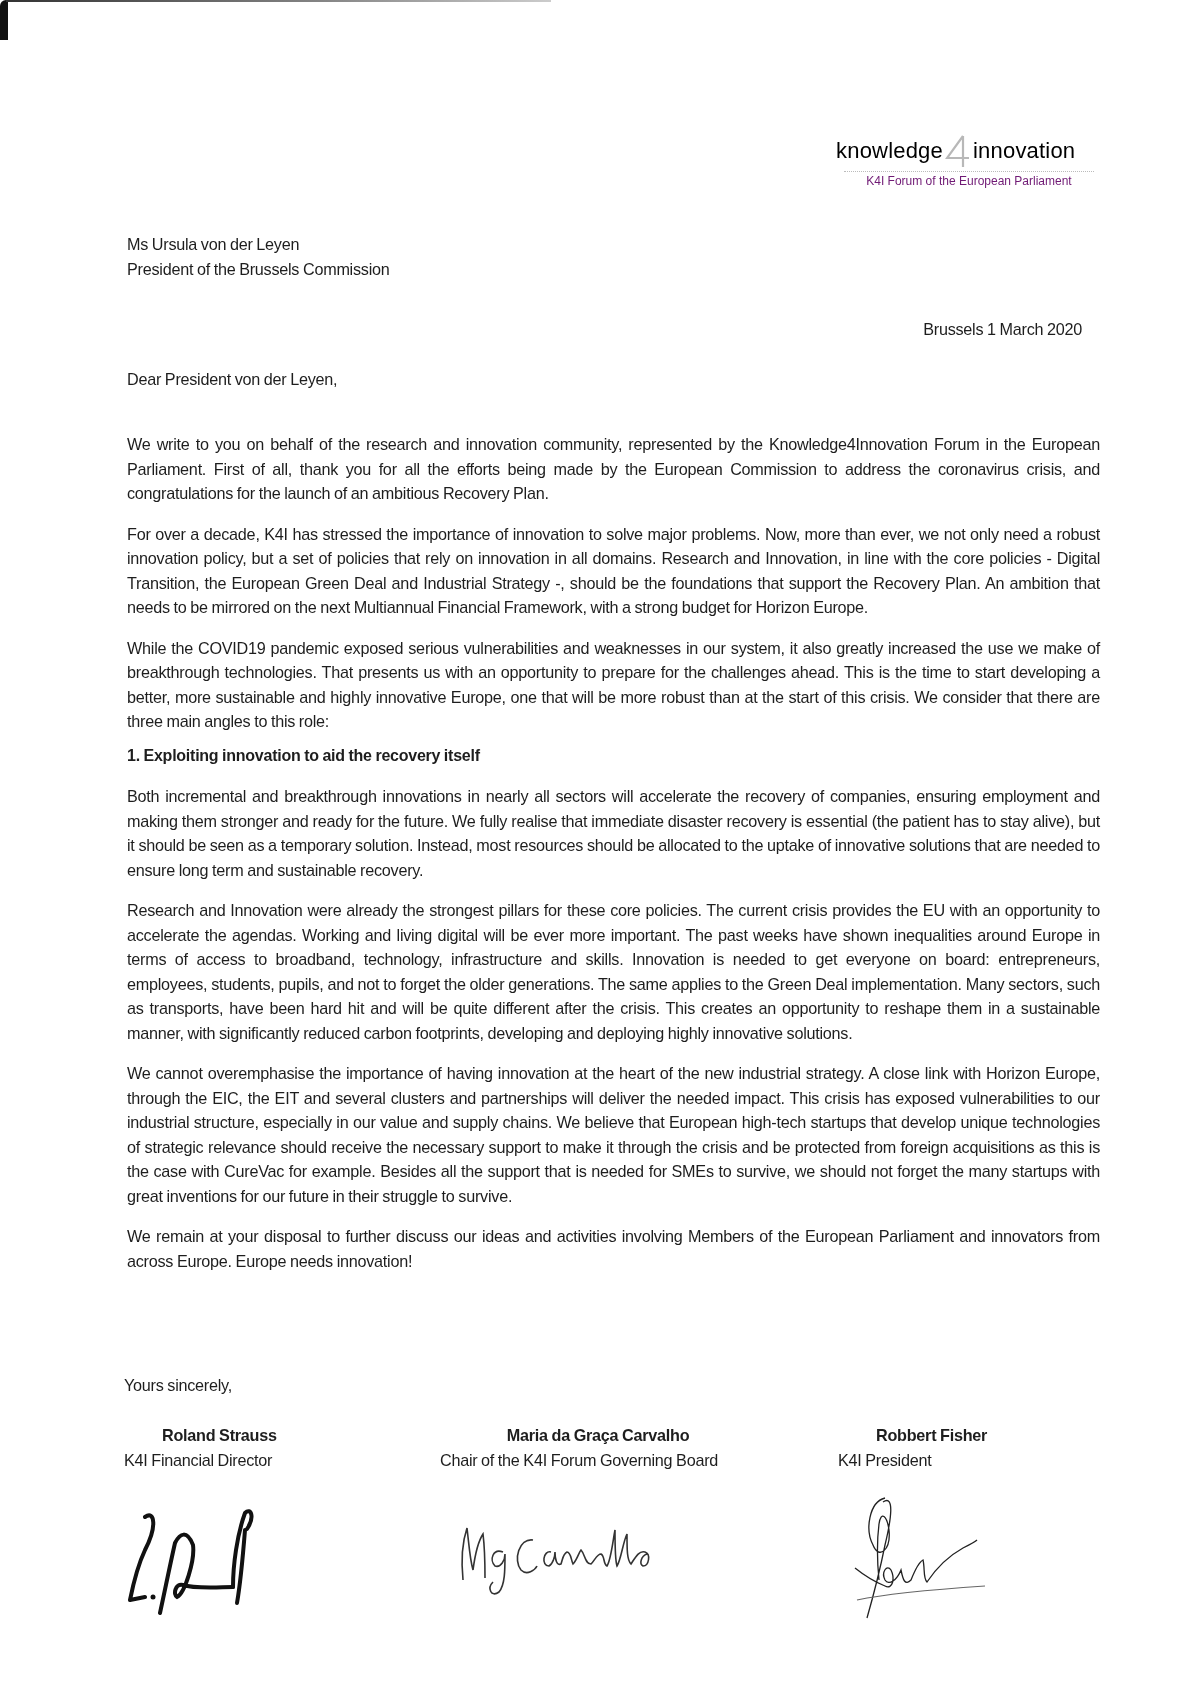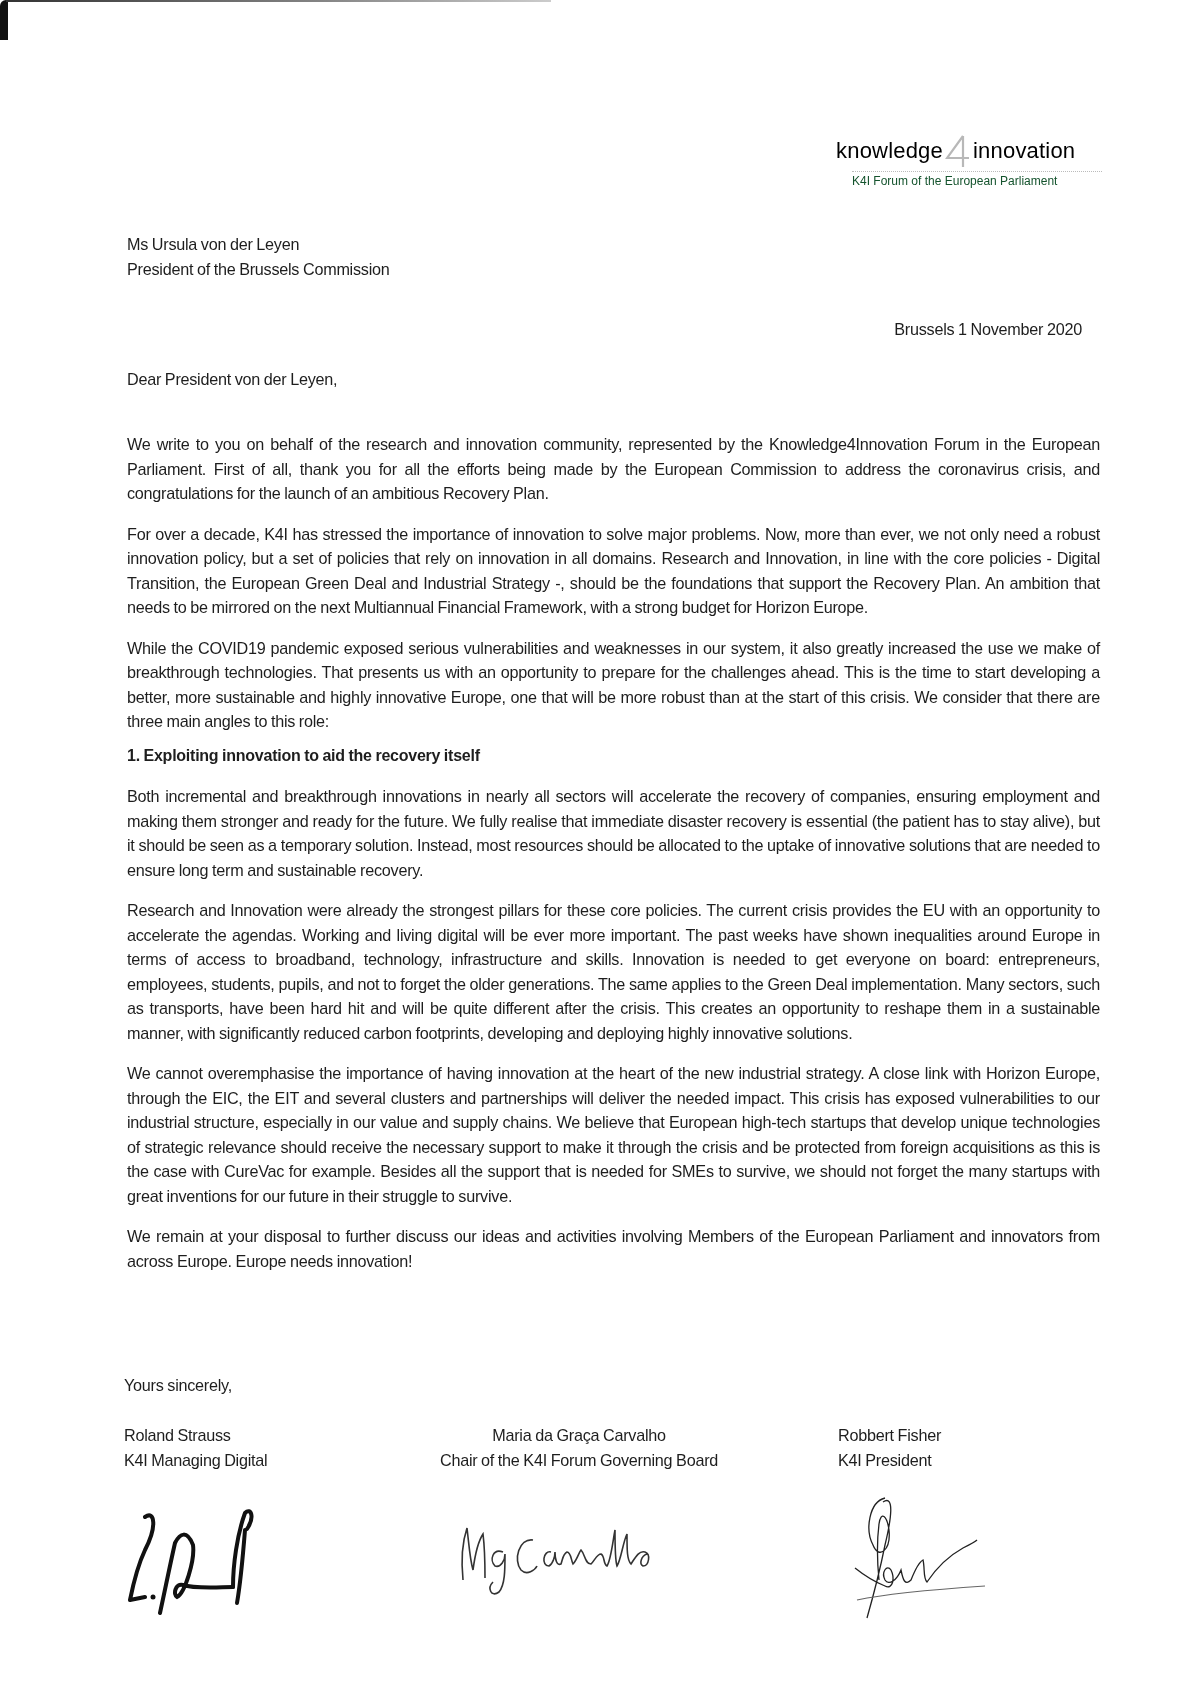--- a/index.html
+++ b/index.html
@@ -18,33 +18,33 @@
   .logo { position: absolute; left: 836px; top: 138px; width: 270px; }
   .logo-main {
     font-size: 22px; color: #000000; letter-spacing: 0.2px; white-space: nowrap;
     display: flex; 
   }
   .logo-four {
     display: inline-block; width: 26px; height: 30px; margin: 0 2px; position: relative;
   }
   .logo-four svg { position: absolute; left: 0; top: -4px; }
   .logo-sub {
-    font-size: 12px; color: #14532d; margin-top: 3px; margin-left: 16px;
-    border-top: 1px dotted #bbb; padding-top: 2px; width: 250px; white-space: nowrap;
+    font-size: 12px; color: #701a75; margin-top: 3px; margin-left: 8px;
+    border-top: 1px dotted #bbb; padding-top: 2px; width: 250px; white-space: nowrap; text-align: center;
   }
   .text { font-size: 16.2px; line-height: 24.5px; letter-spacing: -0.25px; word-spacing: -0.5px; }
   .recipient { position: absolute; left: 127px; top: 232px; }
   .date { position: absolute; right: 118px; top: 317px; }
   .salutation { position: absolute; left: 127px; top: 367px; }
   .body { position: absolute; left: 127px; top: 416px; width: 973px; }
   .body p { margin: 16px 0 10px 0; text-align: justify; }
   .body h3 { margin: 0; font-size: 16px; font-weight: bold; line-height: 24.5px; }
   .closing { position: absolute; left: 124px; top: 1373px; }
   .signatory { position: absolute; top: 1423px; }
-  .signatory .name { font-weight: normal; }
+  .signatory .name { font-weight: bold; margin-left: 38px; }
   .sig-1 { left: 124px; }
   .sig-2 { left: 414px; text-align: center; width: 330px; }
   .sig-3 { left: 838px; }
   .signature { position: absolute; }
   .signature svg { display: block; }
 </style>
 </head>
 <body>
 
 <div class="corner-mark"></div>
@@ -61,21 +61,21 @@
     <span>innovation</span>
   </div>
   <div class="logo-sub">K4I Forum of the European Parliament</div>
 </div>
 
 <div class="recipient text">
   <div>Ms Ursula von der Leyen</div>
   <div>President of the Brussels Commission</div>
 </div>
 
-<div class="date text">Brussels 1 November 2020</div>
+<div class="date text">Brussels 1 March 2020</div>
 
 <div class="salutation text">Dear President von der Leyen,</div>
 
 <div class="body text">
   <p>We write to you on behalf of the research and innovation community, represented by the Knowledge4Innovation Forum in the European Parliament. First of all, thank you for all the efforts being made by the European Commission to address the coronavirus crisis, and congratulations for the launch of an ambitious Recovery Plan.</p>
   <p>For over a decade, K4I has stressed the importance of innovation to solve major problems. Now, more than ever, we not only need a robust innovation policy, but a set of policies that rely on innovation in all domains. Research and Innovation, in line with the core policies - Digital Transition, the European Green Deal and Industrial Strategy -, should be the foundations that support the Recovery Plan. An ambition that needs to be mirrored on the next Multiannual Financial Framework, with a strong budget for Horizon Europe.</p>
   <p>While the COVID19 pandemic exposed serious vulnerabilities and weaknesses in our system, it also greatly increased the use we make of breakthrough technologies. That presents us with an opportunity to prepare for the challenges ahead. This is the time to start developing a better, more sustainable and highly innovative Europe, one that will be more robust than at the start of this crisis. We consider that there are three main angles to this role:</p>
 
   <h3>1. Exploiting innovation to aid the recovery itself</h3>
   <p>Both incremental and breakthrough innovations in nearly all sectors will accelerate the recovery of companies, ensuring employment and making them stronger and ready for the future. We fully realise that immediate disaster recovery is essential (the patient has to stay alive), but it should be seen as a temporary solution. Instead, most resources should be allocated to the uptake of innovative solutions that are needed to ensure long term and sustainable recovery.</p>
@@ -84,21 +84,21 @@
 
   <p>We cannot overemphasise the importance of having innovation at the heart of the new industrial strategy. A close link with Horizon Europe, through the EIC, the EIT and several clusters and partnerships will deliver the needed impact. This crisis has exposed vulnerabilities to our industrial structure, especially in our value and supply chains. We believe that European high-tech startups that develop unique technologies of strategic relevance should receive the necessary support to make it through the crisis and be protected from foreign acquisitions as this is the case with CureVac for example. Besides all the support that is needed for SMEs to survive, we should not forget the many startups with great inventions for our future in their struggle to survive.</p>
 
   <p>We remain at your disposal to further discuss our ideas and activities involving Members of the European Parliament and innovators from across Europe. Europe needs innovation!</p>
 </div>
 
 <div class="closing text">Yours sincerely,</div>
 
 <div class="signatory sig-1 text">
   <div class="name">Roland Strauss</div>
-  <div>K4I Managing Digital</div>
+  <div>K4I Financial Director</div>
 </div>
 <div class="signatory sig-2 text">
   <div class="name">Maria da Graça Carvalho</div>
   <div>Chair of the K4I Forum Governing Board</div>
 </div>
 <div class="signatory sig-3 text">
   <div class="name">Robbert Fisher</div>
   <div>K4I President</div>
 </div>
 

